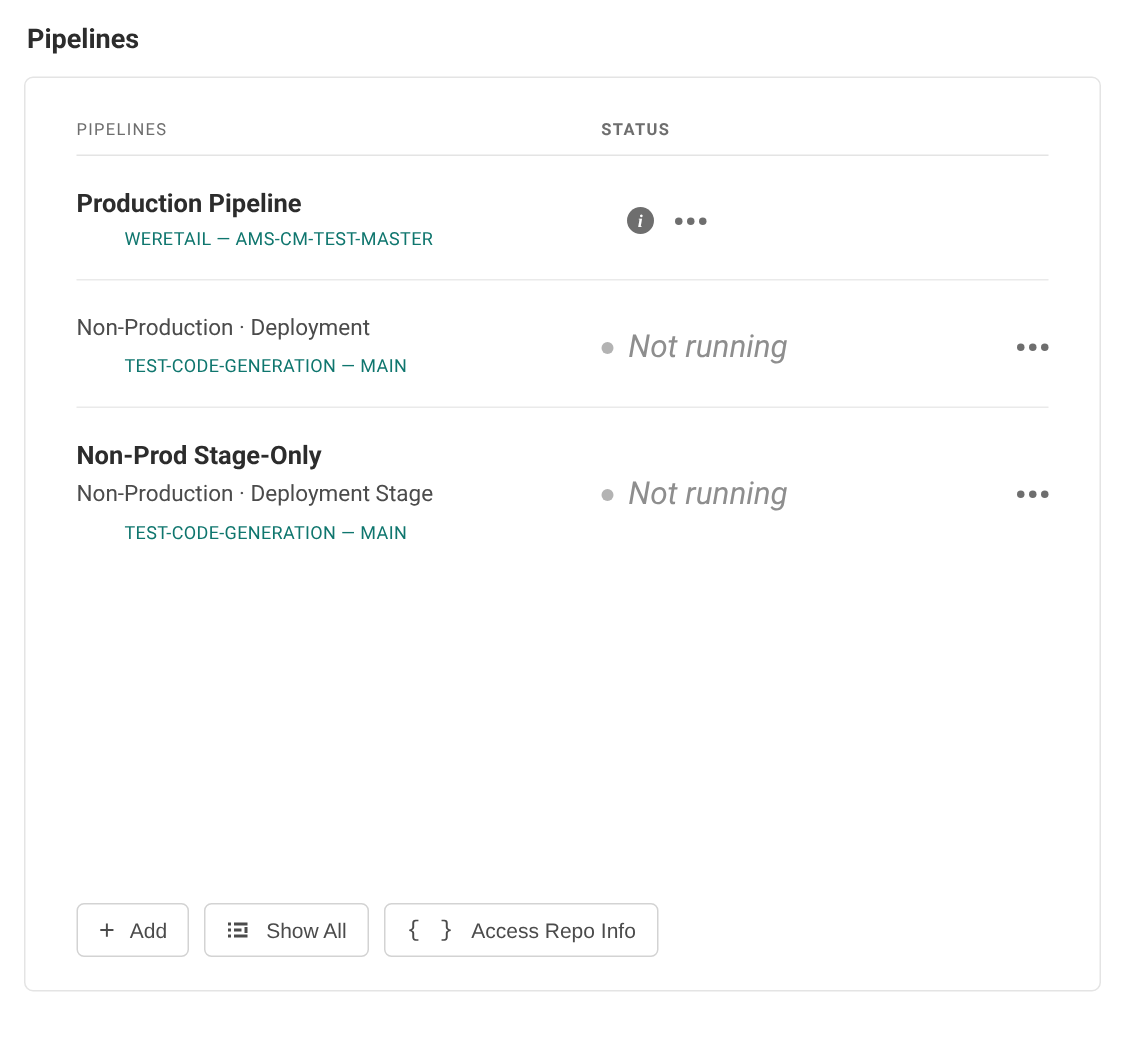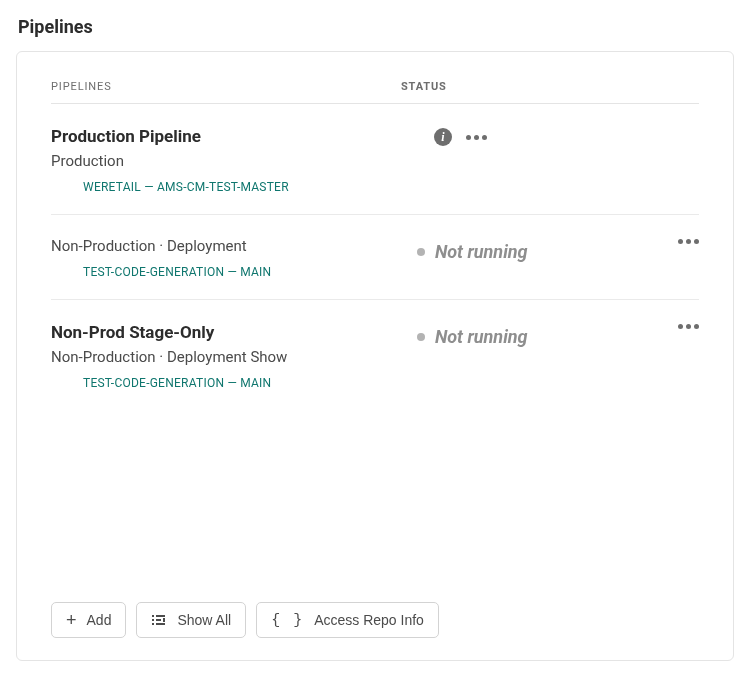--- a/index.html
+++ b/index.html
@@ -36,24 +36,23 @@
   .hdr span {
     font-size: 11px;
     letter-spacing: 0.08em;
     color: #6e6e6e;
   }
   .col-name { flex: 0 0 54%; }
   .col-status { flex: 1; font-weight: bold; }
   .col-actions { flex: 0 0 70px; }
   .row {
     display: flex;
-    align-items: flex-start;
+    align-items: center;
     border-bottom: 1px solid #eaeaea;
     padding: 22px 0 20px 0;
-    gap: 16px;
   }
   .row:last-of-type { border-bottom: none; }
   .name-cell { flex: 0 0 54%; }
   .name-cell .p-name {
     font-size: 17px;
     font-weight: 700;
     color: #2c2c2c;
     margin: 0 0 6px 0;
   }
   .name-cell .p-sub {
@@ -72,24 +71,23 @@
     display: flex;
     align-items: center;
     gap: 10px;
     padding-top: 4px;
   }
   .status-running {
     font-size: 15px;
     color: #4b4b4b;
   }
   .status-notrunning {
-    font-size: 18px;
+    font-size: 21px;
     font-style: italic;
     color: #8e8e8e;
-    font-weight: bold;
   }
   .spinner {
     width: 18px;
     height: 18px;
     border: 2.5px solid #e6e6e6;
     border-top-color: #2680eb;
     border-right-color: #2680eb;
     border-radius: 50%;
     transform: rotate(20deg);
   }
@@ -174,21 +172,20 @@
 
     <div class="hdr">
       <span class="col-name">PIPELINES</span>
       <span class="col-status">STATUS</span>
       <span class="col-actions"></span>
     </div>
 
     <div class="row">
       <div class="name-cell">
         <div class="p-name">Production Pipeline</div>
-        <div class="p-sub">Production</div>
         <div class="p-meta">WERETAIL — AMS-CM-TEST-MASTER</div>
       </div>
       <div class="actions-cell">
         <span class="info-icon">i</span>
         <span class="more-icon">
             <span></span>
             <span></span>
             <span></span>
           </span>
       </div>
@@ -208,21 +205,21 @@
             <span></span>
             <span></span>
             <span></span>
           </span>
       </div>
     </div>
 
     <div class="row">
       <div class="name-cell">
         <div class="p-name">Non-Prod Stage-Only</div>
-        <div class="p-sub">Non-Production  ·  Deployment Show</div>
+        <div class="p-sub">Non-Production  ·  Deployment Stage</div>
         <div class="p-meta">TEST-CODE-GENERATION — MAIN</div>
       </div>
       <div class="status-cell">
         <span class="dot"></span>
         <span class="status-notrunning">Not running</span>
       </div>
       <div class="actions-cell">
         <span class="more-icon">
             <span></span>
             <span></span>

